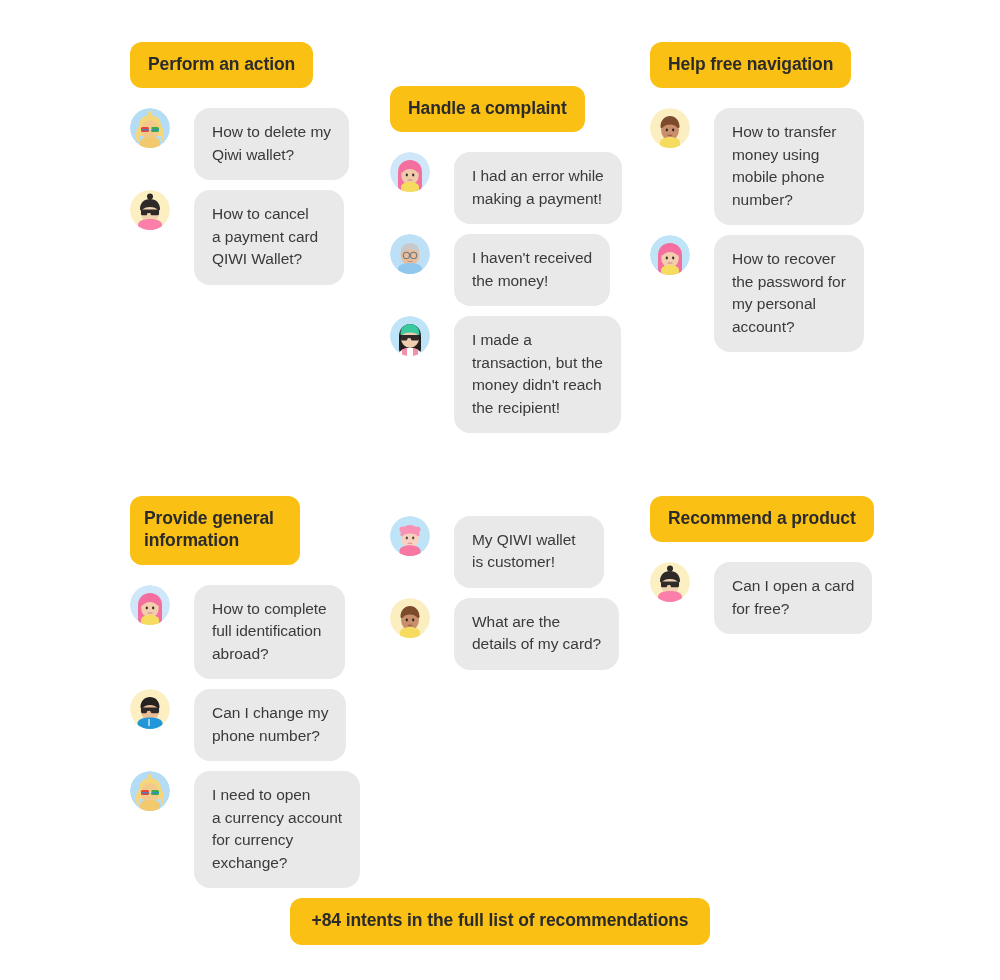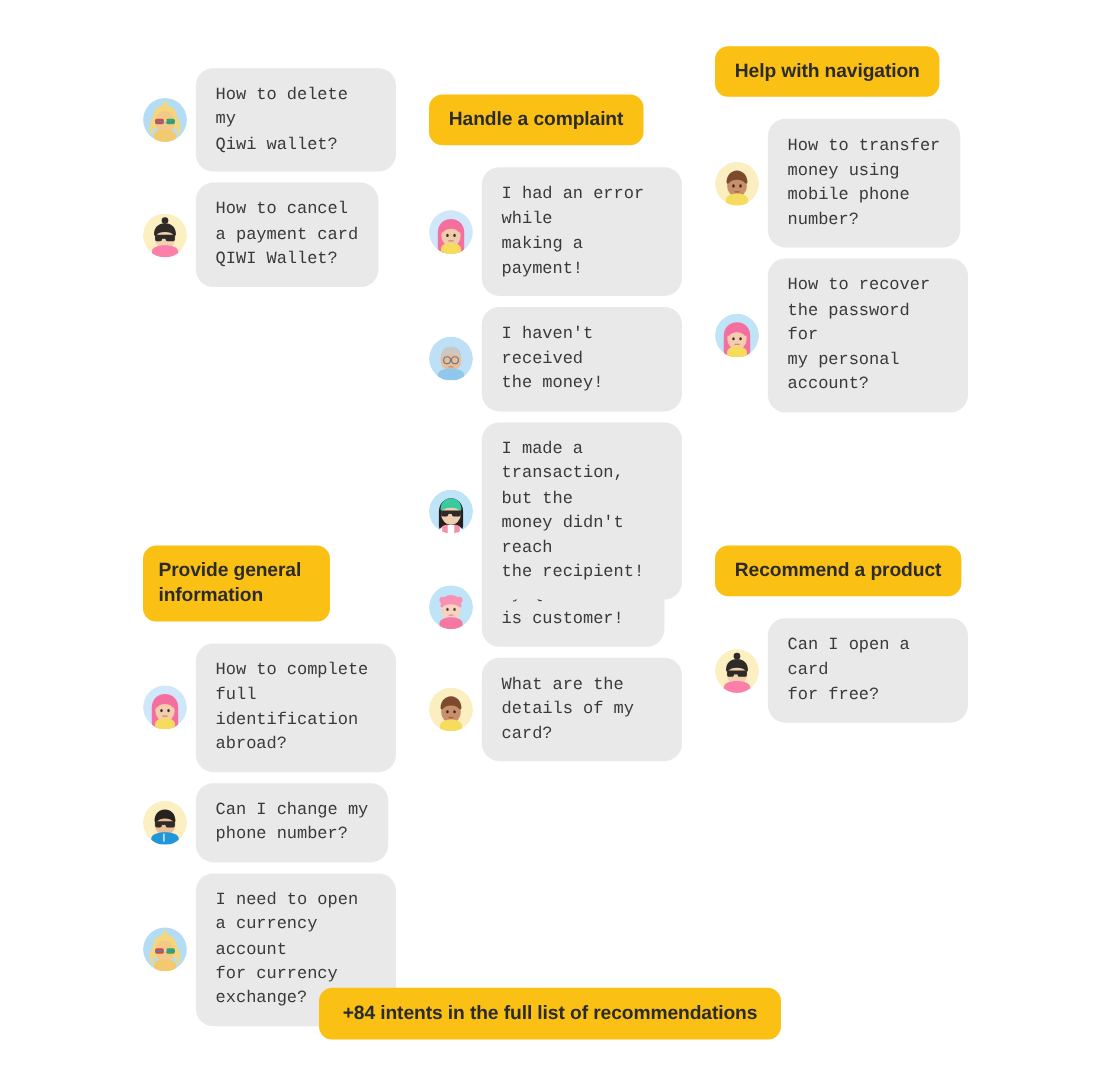--- a/index.html
+++ b/index.html
@@ -42,23 +42,22 @@
   .items {
     margin-top: 20px;
     display: flex;
     flex-direction: column;
     gap: 10px;
   }
 
   .msg {
     position: relative;
     display: flex;
-    align-items: center;
-    gap: 0;
-    font-family: Liberation Mono, monospace;
+    align-items: flex-start;
+    gap: 16px;
   }
 
   .avatar {
     position: relative;
     flex: 0 0 auto;
     width: 40px;
     height: 40px;
     border-radius: 50%;
     overflow: hidden;
     margin-bottom: 0px;
@@ -225,21 +224,21 @@
             </svg>
           </div>
           <div class="bubble">
             <span class="bubble-text">I need to open
 a currency account
 for currency
 exchange?</span>
           </div>
         </div>
       </div></div>
-    <div class="column col-3 row-1"><div class="group-header" style="white-space: pre-line;">Help with navigation</div><div class="items">
+    <div class="column col-3 row-1"><div class="group-header" style="white-space: pre-line;">Help free navigation</div><div class="items">
         <div class="msg">
           <div class="avatar">
             <svg viewBox="0 0 40 40" xmlns="http://www.w3.org/2000/svg">
     <rect width="40" height="40" rx="20" fill="#FBEEC0"></rect>
       <ellipse cx="20" cy="22" rx="9" ry="10.2" fill="#C98E6B"></ellipse>
       <path d="M10.5 18.5c0-6 4.2-10.5 9.5-10.5s9.5 4.5 9.5 10.5c0 1.6-1.2 2-2.2.9-2-2-4-3-7.3-3s-5.3 1-7.3 3c-1 1.1-2.2.7-2.2-.9z" fill="#7C4A2D"></path>
       <path d="M10 40v-5.4c0-3.4 4.5-5.6 10-5.6s10 2.2 10 5.6V40z" fill="#F6DC5E"></path>
       <ellipse cx="16.8" cy="22" rx="1.1" ry="1.4" fill="#2B211B"></ellipse>
       <ellipse cx="23.2" cy="22" rx="1.1" ry="1.4" fill="#2B211B"></ellipse>
       <path d="M18.2 27.4h3.6" stroke="#9B6147" stroke-width="1.1" stroke-linecap="round" fill="none"></path>
@@ -324,21 +323,21 @@
             </svg>
           </div>
           <div class="bubble">
             <span class="bubble-text">I made a
 transaction, but the
 money didn't reach
 the recipient!</span>
           </div>
         </div>
       </div></div>
-    <div class="column col-1 row-1"><div class="items">
+    <div class="column col-1 row-1"><div class="group-header" style="white-space: pre-line;">Perform an action</div><div class="items">
         <div class="msg">
           <div class="avatar">
             <svg viewBox="0 0 40 40" xmlns="http://www.w3.org/2000/svg">
     <rect width="40" height="40" rx="20" fill="#B4DCF5"></rect>
       <path d="M20 7c-7 0-11 5-11 11v10h22V18c0-6-4-11-11-11z" fill="#F5D67A"></path>
       <rect x="18" y="3" width="4" height="5" rx="2" fill="#F5D67A"></rect>
       <path d="M9 19c-2 0-3 4-3 9 0 4 1 6 3 6V19z" fill="#F5D67A"></path>
       <path d="M31 19c2 0 3 4 3 9 0 4-1 6-3 6V19z" fill="#F5D67A"></path>
       <ellipse cx="20" cy="22" rx="9" ry="10" fill="#F3C98B"></ellipse>
       <path d="M10 40v-6c0-3 4-5 10-5s10 2 10 5v6z" fill="#F2C96E"></path>

